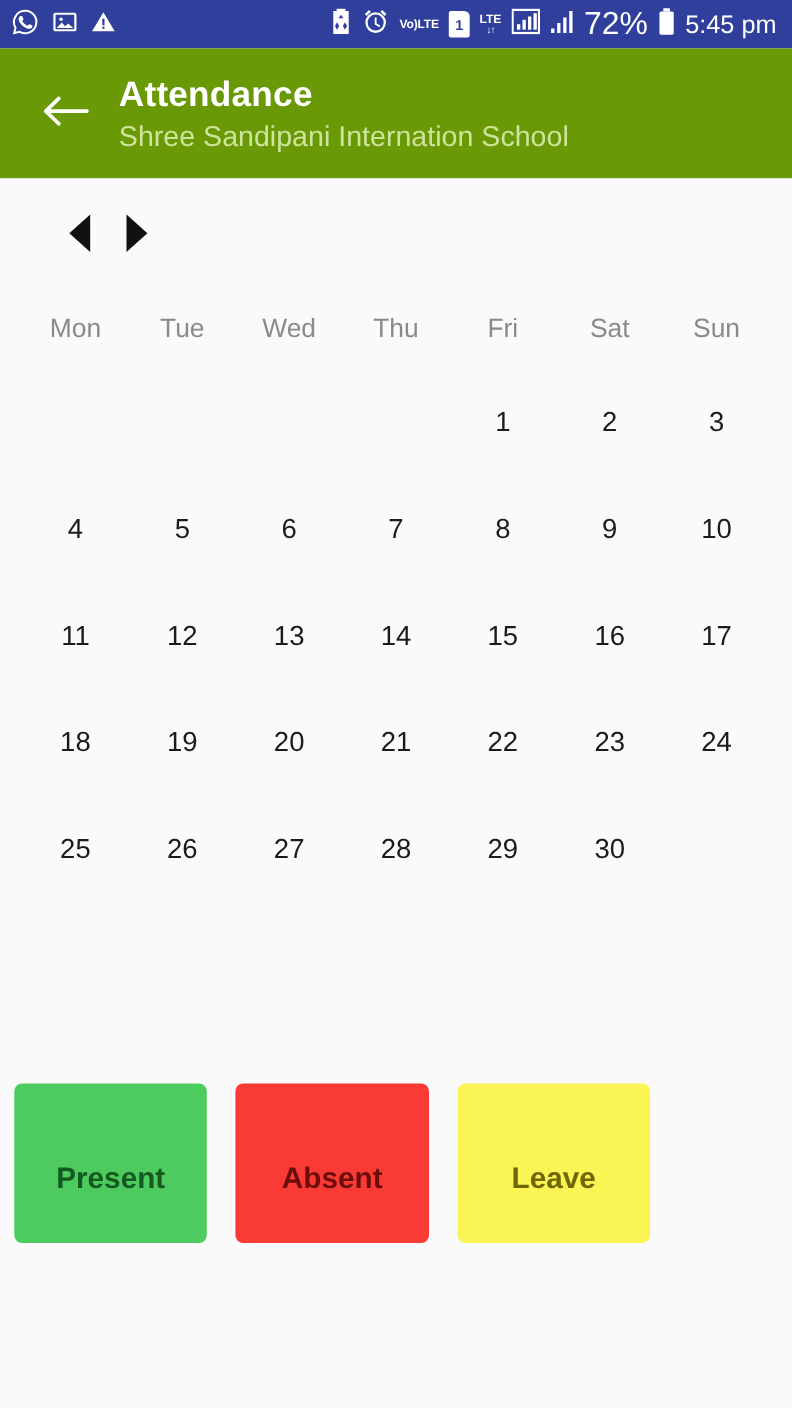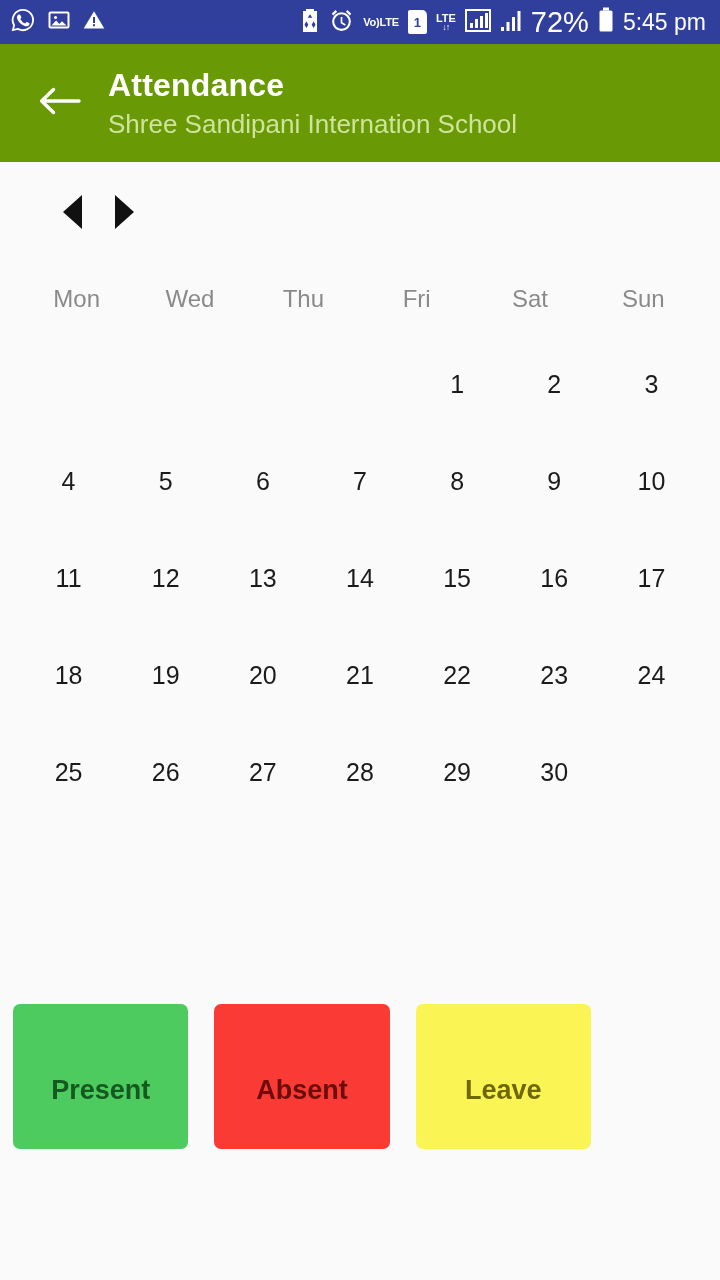--- a/index.html
+++ b/index.html
@@ -96,21 +96,20 @@
     cursor:pointer;
   }
   .week-row .cal-cell.empty{ cursor:default; }
 
   
   .legend{
     position:absolute; left:0; top:985px;
     width:604px;
     display:flex; gap:26px;
     padding:0 13px;
-    margin-top:19px;
   }
   .legend-btn{
     flex:1 1 0; height:145px;
     border-radius:7px; border:none;
     font-family:"Liberation Sans", sans-serif;
     font-size:27px; font-weight:bold;
     padding-top:27px;
     text-align:center;
     cursor:pointer;
     display:block;
@@ -216,20 +215,21 @@
     <span class="tri tri-left"></span>
   </div>
   <div class="nav-arrow">
     <span class="tri tri-right"></span>
   </div>
 </div>
 
 <div class="calendar">
   <div class="cal-row dow-row">
     <div class="cal-cell">Mon</div>
+    <div class="cal-cell">Tue</div>
     <div class="cal-cell">Wed</div>
     <div class="cal-cell">Thu</div>
     <div class="cal-cell">Fri</div>
     <div class="cal-cell">Sat</div>
     <div class="cal-cell">Sun</div>
   </div>
 
   <div class="cal-row week-row">
     <div class="cal-cell empty"></div>
     <div class="cal-cell empty"></div>

